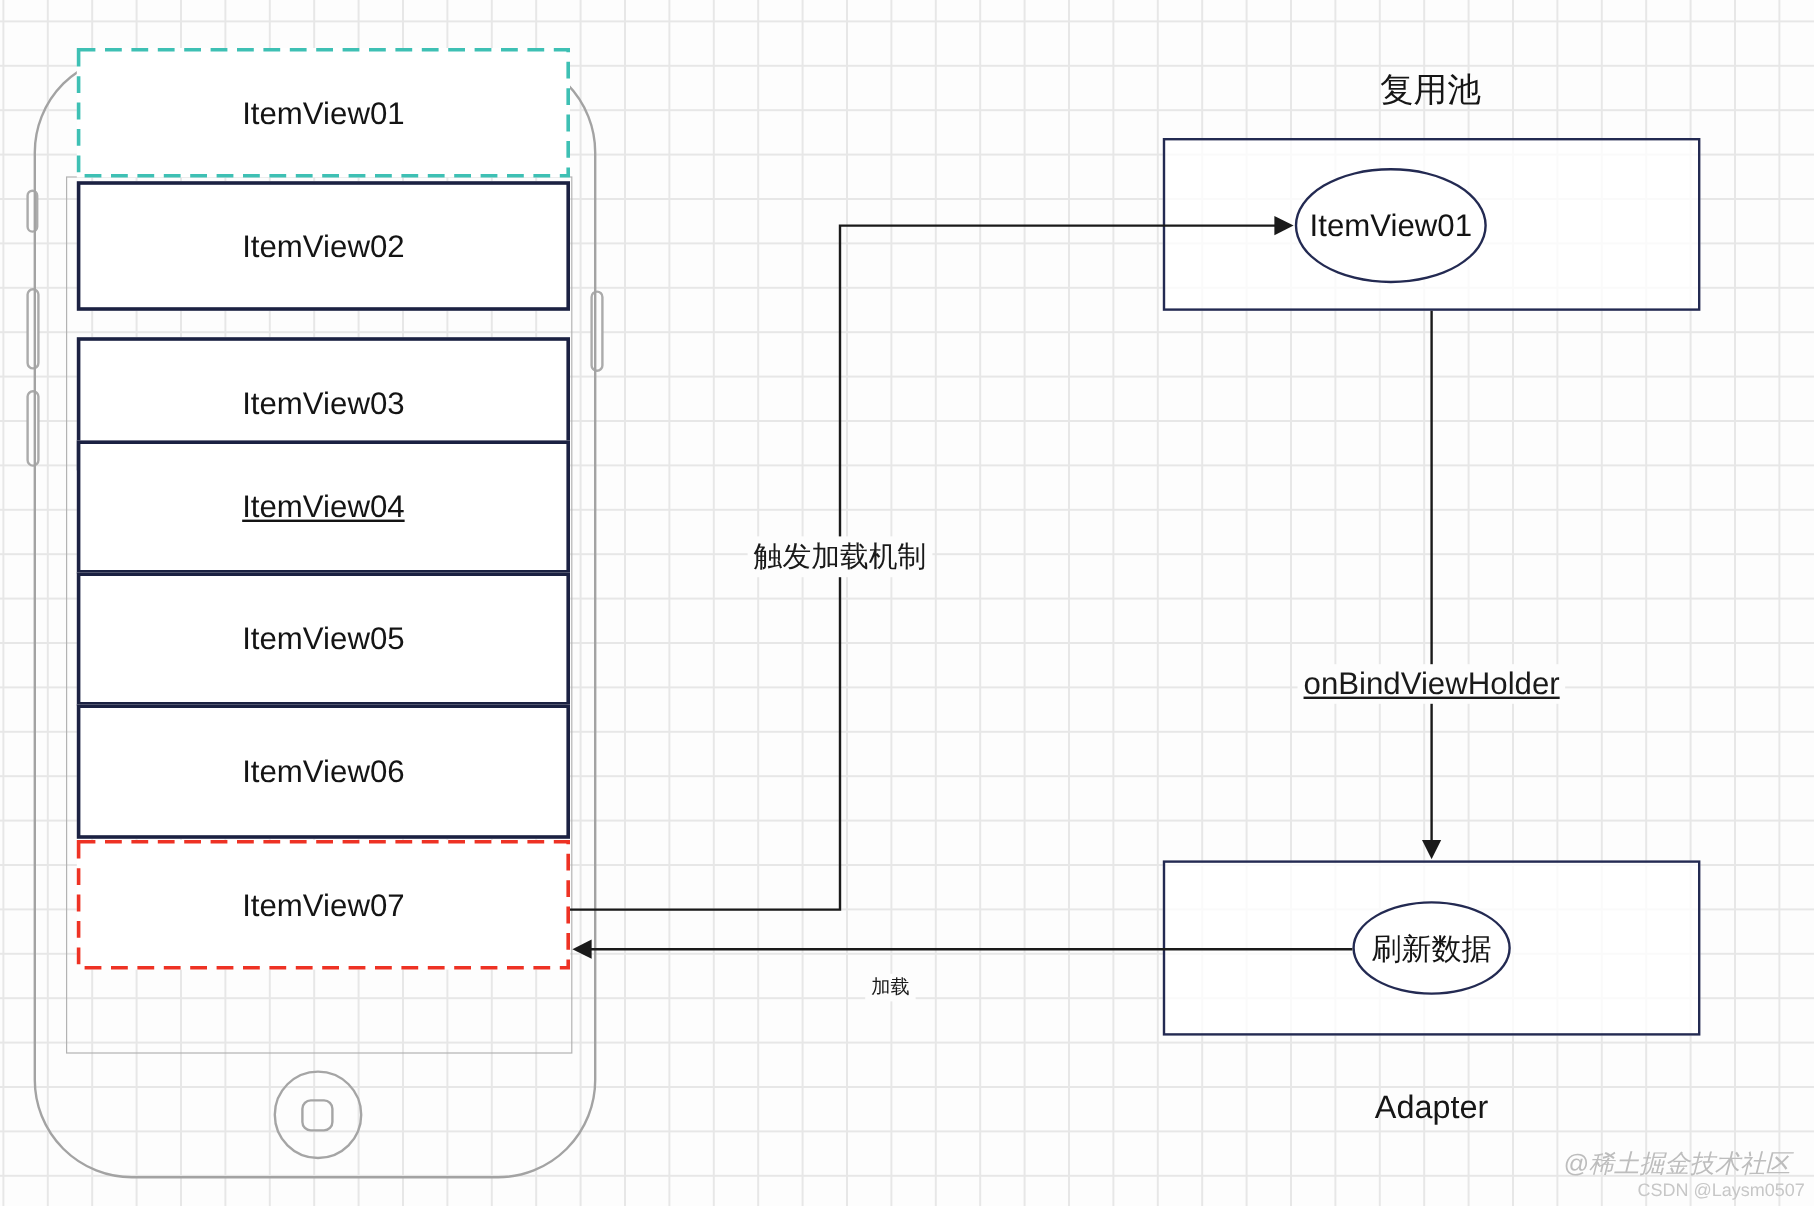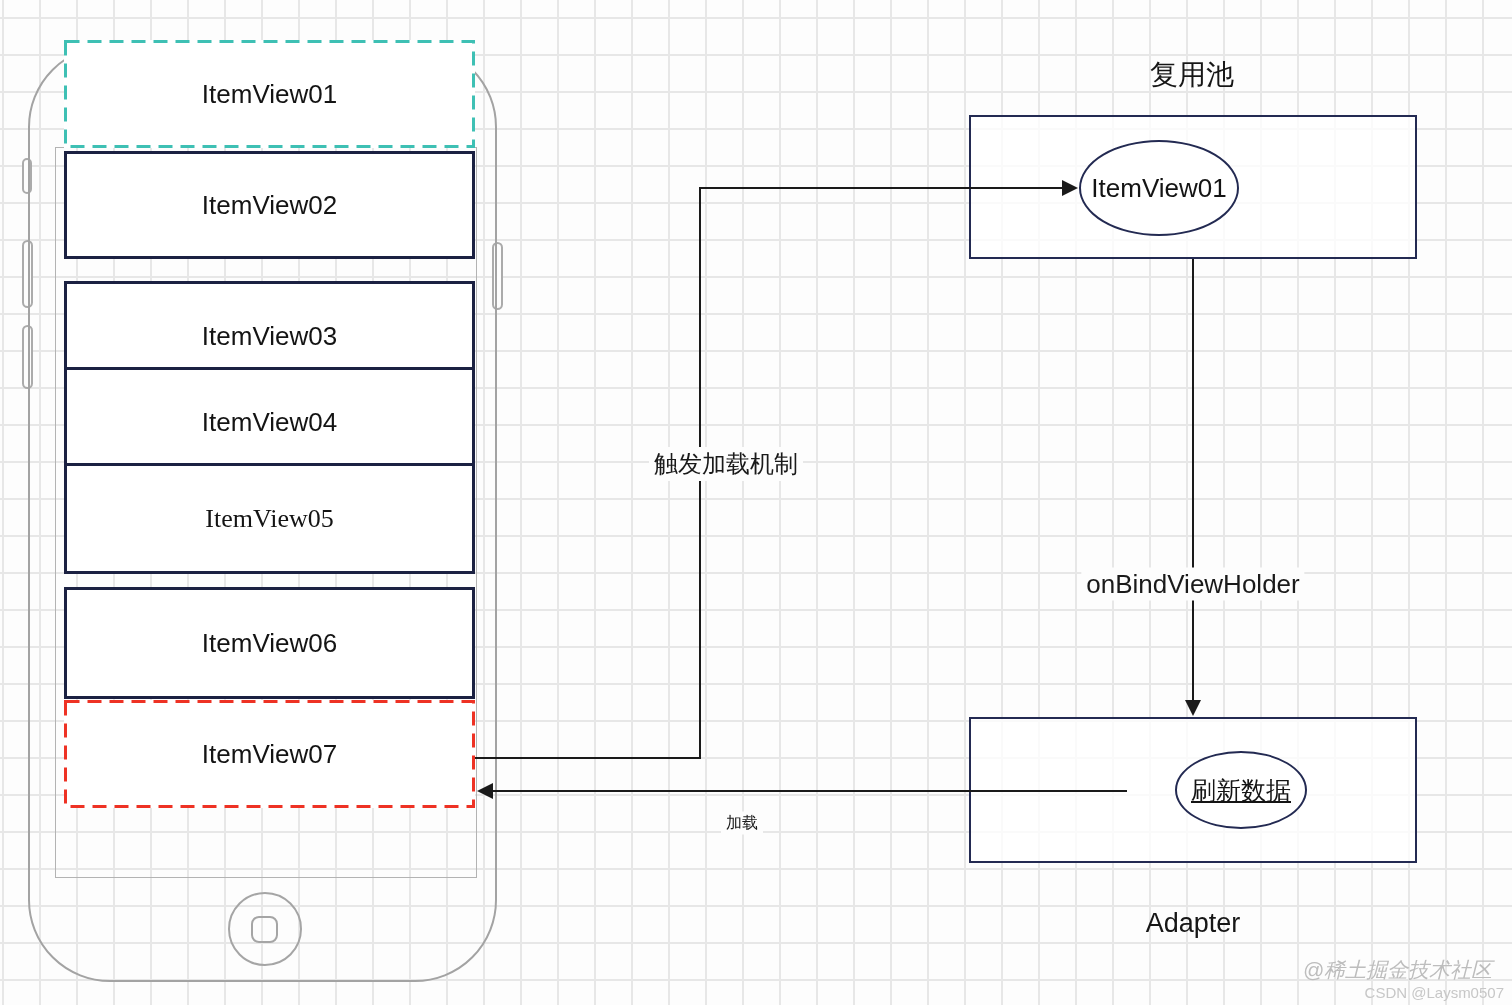--- a/index.html
+++ b/index.html
@@ -54,22 +54,22 @@
   svg.overlay{position:absolute;left:0;top:0;width:1512px;height:1005px;z-index:4;pointer-events:none;}
   svg .wire{stroke:var(--connector);stroke-width:2;fill:none;}
   svg .head{fill:var(--connector);stroke:none;}
   svg .dash-teal{stroke:var(--recycled-dash);stroke-width:3;fill:none;stroke-dasharray:14 8;}
   svg .dash-red{stroke:var(--loading-dash);stroke-width:3;fill:none;stroke-dasharray:14 8;}
 
   
   .edge-label{z-index:5;background:#fdfdfd;padding:1px 5px;white-space:nowrap;
     transform:translate(-50%,-50%);color:#1a1a1a;}
   .title-label{z-index:5;white-space:nowrap;transform:translate(-50%,-50%);color:#161616;}
-  .trigger-label{left:726px;top:464px;font-size:24px;}
-  .bind-label{left:1193px;top:584px;font-size:26px;}
+  .trigger-label{left:700px;top:464px;font-size:24px;}
+  .bind-label{left:1193px;top:570px;font-size:26px;text-decoration:underline;}
   .load-label{left:742px;top:823px;font-size:16px;}
   .pool-title{left:1192px;top:75px;font-size:28px;}
   .adapter-title{left:1193px;top:923px;font-size:27px;}
 
   
   .wm{z-index:6;color:var(--watermark);white-space:nowrap;}
   .wm1{right:20px;top:956px;font-size:21px;font-style:italic;}
   .wm2{right:8px;top:940px;font-size:15px;color:#c7c7c7;margin-top:44px;}
 </style>
 </head>
@@ -86,40 +86,40 @@
 
 <div class="abs item" style="top:40px;height:108px;">
   <span>ItemView01</span>
 </div>
 <div class="abs item item-normal" style="top:151px;height:108px;">
   <span>ItemView02</span>
 </div>
 <div class="abs item item-normal" style="top:257px;height:111px;margin-top:24px;">
   <span>ItemView03</span>
 </div>
-<div class="abs item item-normal" style="top:367px;height:111px;">
+<div class="abs item item-normal" style="top:367px;height:111px;text-decoration:underline;">
   <span>ItemView04</span>
 </div>
-<div class="abs item item-normal" style="top:463px;height:111px;font-family:Liberation Serif, serif;">
+<div class="abs item item-normal" style="top:477px;height:111px;">
   <span>ItemView05</span>
 </div>
 <div class="abs item item-normal" style="top:587px;height:112px;">
   <span>ItemView06</span>
 </div>
 <div class="abs item" style="top:700px;height:108px;">
   <span>ItemView07</span>
 </div>
 
 <div class="abs big-box" style="top:115px;height:144px;"></div>
 <div class="abs ellipse" style="left:1079px;top:140px;width:160px;height:96px;">
   <span>ItemView01</span>
 </div>
 
 <div class="abs big-box" style="top:717px;height:146px;"></div>
-<div class="abs ellipse" style="left:1175px;top:751px;width:132px;height:78px;font-size:25px;text-decoration:underline;">
+<div class="abs ellipse" style="left:1127px;top:751px;width:132px;height:78px;font-size:25px;">
   <span>刷新数据</span>
 </div>
 
 <svg class="overlay">
   <rect class="dash-teal" x="65.5" y="41.5" width="408" height="105"></rect>
   <rect class="dash-red" x="65.5" y="701.5" width="408" height="105"></rect>
 
   <path class="wire" d="M 475 758 L 700 758 L 700 188 L 1066 188"></path>
   <polygon class="head" points="1078,188 1062,180 1062,196"></polygon>
 

